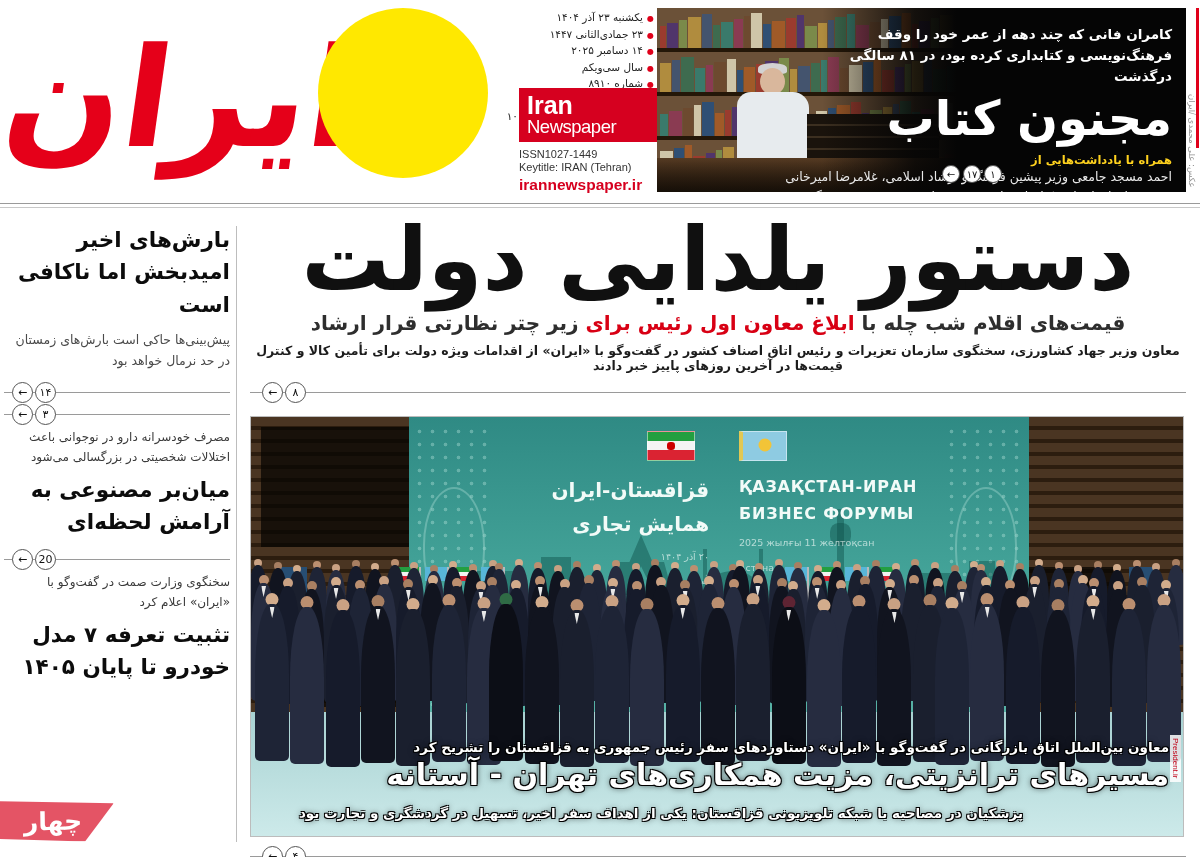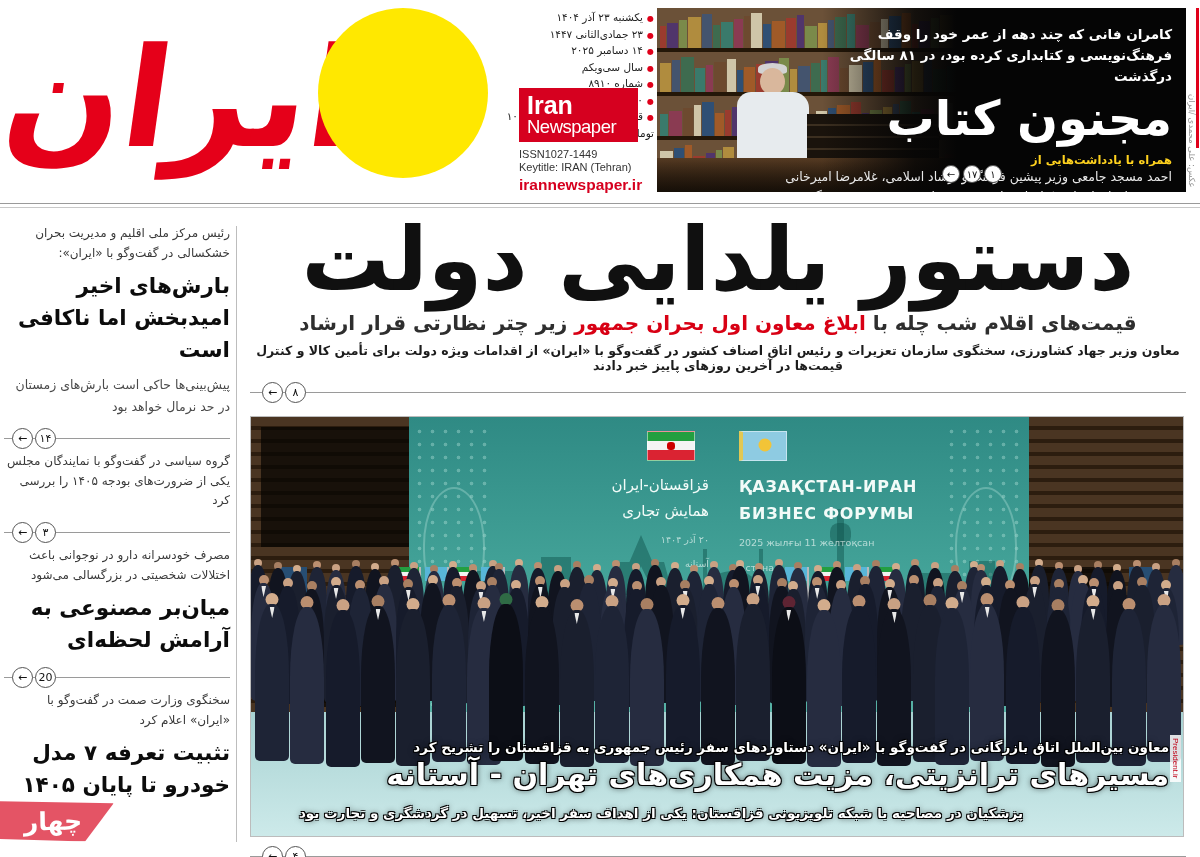--- a/index.html
+++ b/index.html
@@ -10,21 +10,21 @@
   
   .logo-text{ position:absolute; left:6px; top:4px; width:300px; height:192px;
       color:#e50019; font-size:138px; font-weight:bold; text-align:center;
       transform:skewX(-8deg); line-height:190px; }
   .logo-circle{ position:absolute; left:318px; top:8px; width:170px; height:170px;
       border-radius:50%; background:#ffe800; }
   .pubinfo{ position:absolute; left:486px; top:10px; width:168px; direction:rtl; }
   .pubinfo ul{ list-style:none; }
   .pubinfo li{ font-size:10.5px; color:#1d1d1d; line-height:15.5px; text-align:right; }
   .pubinfo .bullet{ color:#e0001a; font-size:8px; margin-left:4px; }
-  .brandbox{ position:absolute; left:519px; top:88px; width:119px; height:54px;
+  .brandbox{ position:absolute; left:519px; top:88px; width:138px; height:54px;
       background:#d6001f; color:#fff; padding:5px 8px; direction:ltr; text-align:left;
       font-family:"Liberation Sans",sans-serif; }
   .brandbox .b1{ display:block; font-size:25px; font-weight:bold; line-height:24px; }
   .brandbox .b2{ display:block; font-size:18.5px; line-height:20px; letter-spacing:-.5px; }
   .issn{ position:absolute; left:519px; top:148px; font:11px "Liberation Sans",sans-serif; color:#333; }
   .keytitle{ position:absolute; left:519px; top:161px; font:11px "Liberation Sans",sans-serif; color:#333; }
   .website{ position:absolute; left:519px; top:176px; font-weight:bold; font-size:15.5px;
       color:#d6001f; font-family:"Liberation Sans",sans-serif; }
 
   
@@ -114,21 +114,21 @@
   .flag-bk{ position:absolute; top:14px; width:48px; height:30px; border:1px solid rgba(255,255,255,.5); }
   .flag-bk.ir{ left:238px;
       background:linear-gradient(180deg,#239f40 0 33%,#f4f4f4 33% 66%,#da2332 66% 100%); }
   .flag-bk.ir::after{ content:""; position:absolute; left:50%; top:50%; width:8px; height:8px;
       transform:translate(-50%,-50%); background:#c00; border-radius:40%; }
   .flag-bk.kz{ left:330px; background:#8ecbe2; border-left:4px solid rgba(240,200,60,.85); }
   .flag-bk.kz::after{ content:""; position:absolute; left:50%; top:46%; width:13px; height:13px;
       transform:translate(-50%,-50%); background:#f2c437; border-radius:50%; }
   .bk-fa{ position:absolute; top:56px; left:130px; width:170px; direction:rtl;
       text-align:right; color:#f2fbf8; }
-  .bk-fa .t{ font-size:15px; font-weight:normal; line-height:1.7; }
+  .bk-fa .t{ font-size:20px; font-weight:bold; line-height:1.7; }
   .bk-fa .s{ font-size:9.5px; opacity:.65; line-height:1.7; margin-top:8px; }
   .bk-kz{ position:absolute; top:56px; left:330px; width:220px; text-align:left; color:#f2fbf8; }
   .bk-kz .t{ font-size:16px; font-weight:bold; letter-spacing:.8px; line-height:1.7; }
   .bk-kz .s{ font-size:9.5px; opacity:.65; line-height:1.7; margin-top:8px; }
   .floor{ position:absolute; left:0; top:295px; width:100%; height:126px; z-index:2;
       background:linear-gradient(180deg,#a8d2d2,#cdeaea); }
   .crowd{ position:absolute; inset:0; z-index:3; }
   .person{ position:absolute; }
   .person .head{ position:absolute; top:0; left:50%; transform:translateX(-50%); border-radius:50%; }
   .person .torso{ position:absolute; left:0; right:0; bottom:0; border-radius:45% 45% 5px 5px; }
@@ -313,32 +313,30 @@
       <span class="circ">۱</span>
     </div>
   </div>
   <div class="fcredit">عکس: علی محمدی /ایران</div>
   <div class="redstrip"></div>
 
   <div class="header-rule"></div>
 
   <aside id="sidebar">
       <article>
-        <p class="sb-kicker">رئیس مرکز ملی اقلیم و مدیریت بحران خشکسالی در گفت‌وگو با «ایران»:</p>
         <h2 class="sb-headline">بارش‌های اخیر امیدبخش اما ناکافی است</h2>
         <p class="sb-sub">پیش‌بینی‌ها حاکی است بارش‌های زمستان در حد نرمال خواهد بود</p>
         <div class="sb-rule">
           <span class="pgref">
             <span class="circ">←</span>
             <span class="circ">۱۴</span>
           </span>
         </div>
       </article>
       <article>
-        <p class="sb-kicker">گروه سیاسی در گفت‌وگو با نمایندگان مجلس یکی از ضرورت‌های بودجه ۱۴۰۵ را بررسی کرد</p>
         <div class="sb-rule">
           <span class="pgref">
             <span class="circ">←</span>
             <span class="circ">۳</span>
           </span>
         </div>
       </article>
       <article>
         <p class="sb-kicker">مصرف خودسرانه دارو در نوجوانی باعث اختلالات شخصیتی در بزرگسالی می‌شود</p>
         <h2 class="sb-headline">میان‌بر مصنوعی به آرامش لحظه‌ای</h2>
@@ -352,21 +350,21 @@
       <article>
         <p class="sb-kicker">سخنگوی وزارت صمت در گفت‌وگو با «ایران» اعلام کرد</p>
         <h2 class="sb-headline">تثبیت تعرفه ۷ مدل خودرو تا پایان ۱۴۰۵</h2>
       </article>
     </aside>
   <div class="vrule"></div>
   <div class="watermark">چهار</div>
 
   <main>
     <h1 class="lead-headline">دستور یلدایی دولت</h1>
-    <p class="subhead"><span>قیمت‌های اقلام شب چله با </span><span class="red">ابلاغ معاون اول بحران جمهور</span><span> زیر چتر نظارتی قرار ارشاد</span></p>
+    <p class="subhead"><span>قیمت‌های اقلام شب چله با </span><span class="red">ابلاغ معاون اول رئیس برای</span><span> زیر چتر نظارتی قرار ارشاد</span></p>
     <p class="deck">معاون وزیر جهاد کشاورزی، سخنگوی سازمان تعزیرات و رئیس اتاق اصناف کشور در گفت‌وگو با «ایران» از اقدامات ویژه دولت برای تأمین کالا و کنترل قیمت‌ها در آخرین روزهای پاییز خبر دادند</p>
     <div class="rule-ref">
       <span class="pgref">
         <span class="circ">←</span>
         <span class="circ">۸</span>
       </span>
     </div>
 
     <figure class="photo">
       <div class="wood-panel" style="left:10px;top:10px;width:150px;height:120px;"></div>

